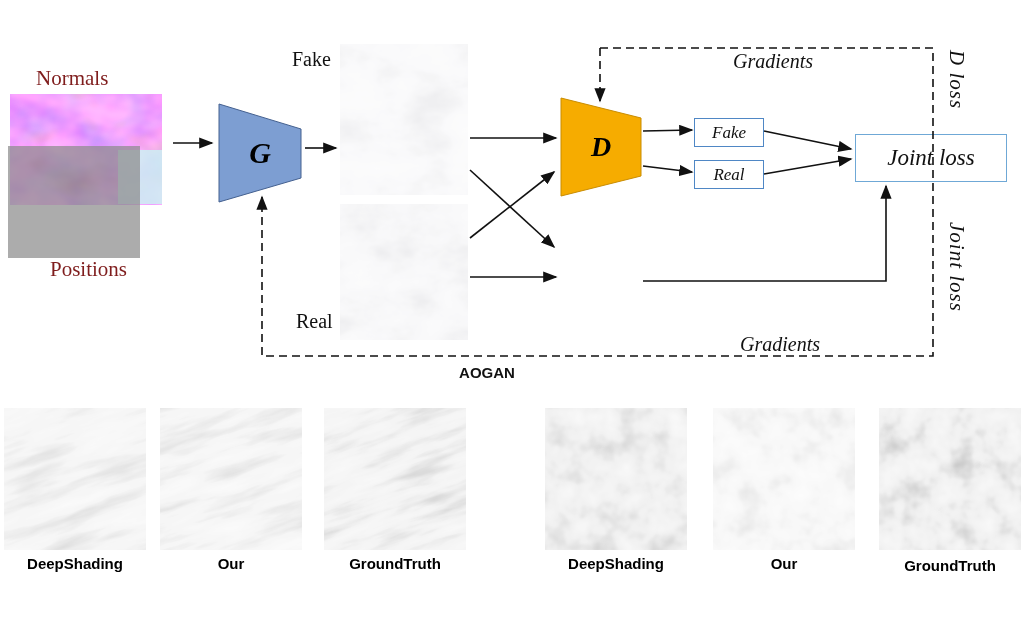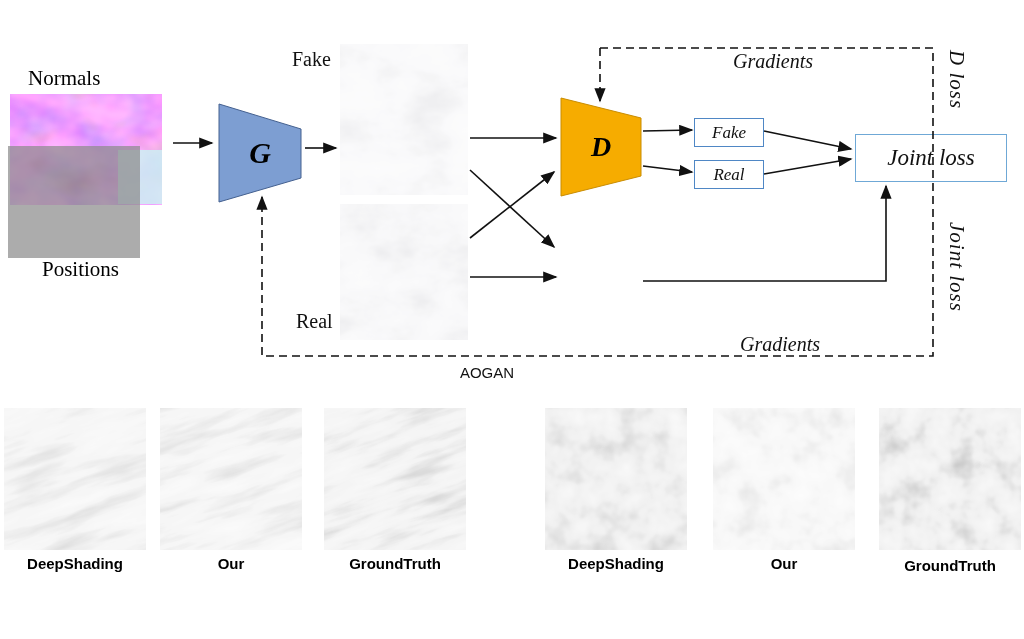--- a/index.html
+++ b/index.html
@@ -1,35 +1,35 @@
 <!DOCTYPE html>
 <html><head>
 <meta charset="utf-8">
 <style>
   html,body{margin:0;padding:0;background:#fff;}
   #app{position:relative;width:1024px;height:639px;background:#fff;overflow:hidden;
        font-family:"Liberation Serif", serif;color:#111;}
   .abs{position:absolute;}
   .serif{font-family:"Liberation Serif", serif;font-style:italic;}
   .caption{font-size:20px;color:#111;}
-  .biglabel{font-size:21px;color:#000000;}
+  .biglabel{font-size:21px;color:#7f1d1d;margin-left:8px;}
   .letter{display:flex;align-items:center;justify-content:center;font-weight:bold;color:#000;}
   .smallbox{border:1.4px solid #4f87c5;background:#fff;display:flex;align-items:center;
             justify-content:center;font-size:17px;}
   .jointbox{border:1.6px solid #6fa8d6;background:#fff;display:flex;align-items:center;
             justify-content:center;font-size:23px;}
   .vtext{writing-mode:vertical-rl;text-orientation:mixed;font-size:21px;letter-spacing:1px;}
   .gradients{font-size:20px;text-align:center;}
   .result-img{position:absolute;width:142px;height:142px;overflow:hidden;background:#fbfbfb;}
   .result-label{position:absolute;width:142px;text-align:center;font-weight:bold;font-size:15px;
                 font-family:"Liberation Sans", sans-serif;color:#000;}
   .shape{position:absolute;}
   .shape svg{display:block;}
   .imgpane{position:absolute;overflow:hidden;background:#fdfdfd;}
-  .aogan{font-family:"Liberation Sans", sans-serif;font-weight:normal;font-size:15px;text-align:center;}
+  .aogan{font-family:"Liberation Sans", sans-serif;font-weight:bold;font-size:15px;text-align:center;}
 </style>
 </head>
 <body>
 
 <div id="app">
 
   <svg width="0" height="0" style="position:absolute" aria-hidden="true">
     <defs>
       <filter id="fNormal" x="0" y="0" width="100%" height="100%">
         <feTurbulence type="fractalNoise" baseFrequency="0.022 0.03" numOctaves="3" seed="7"></feTurbulence>

